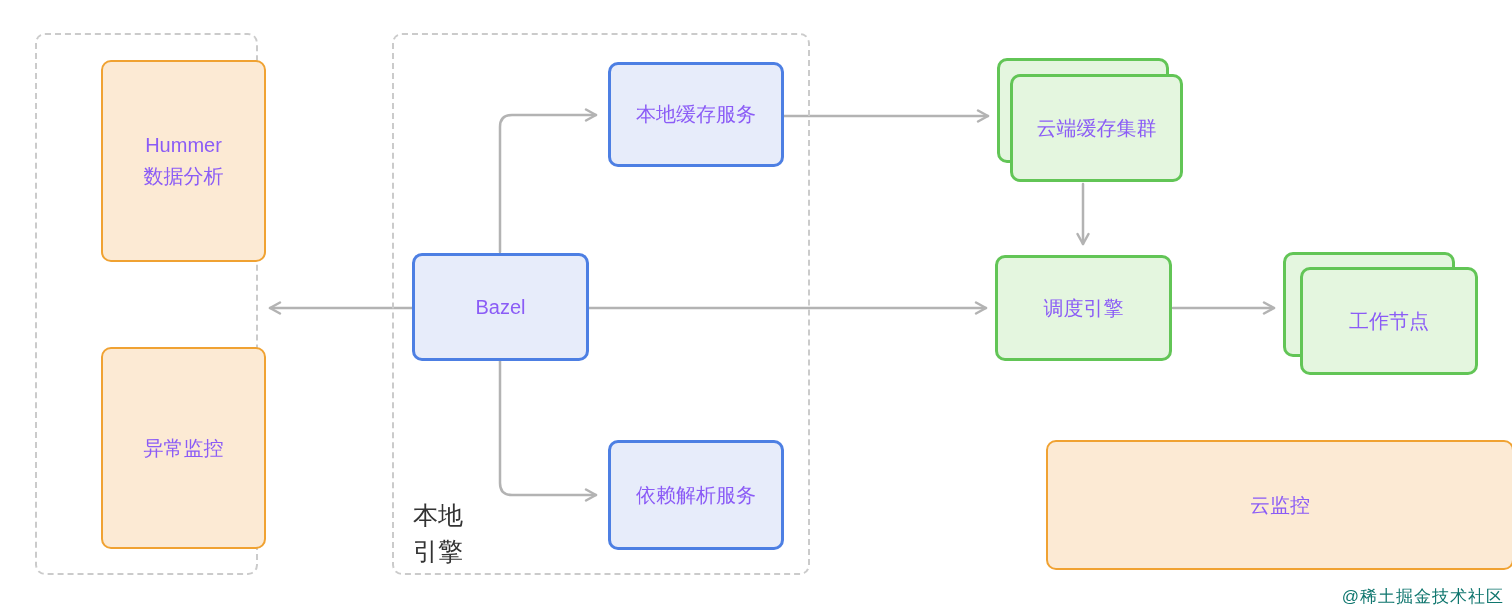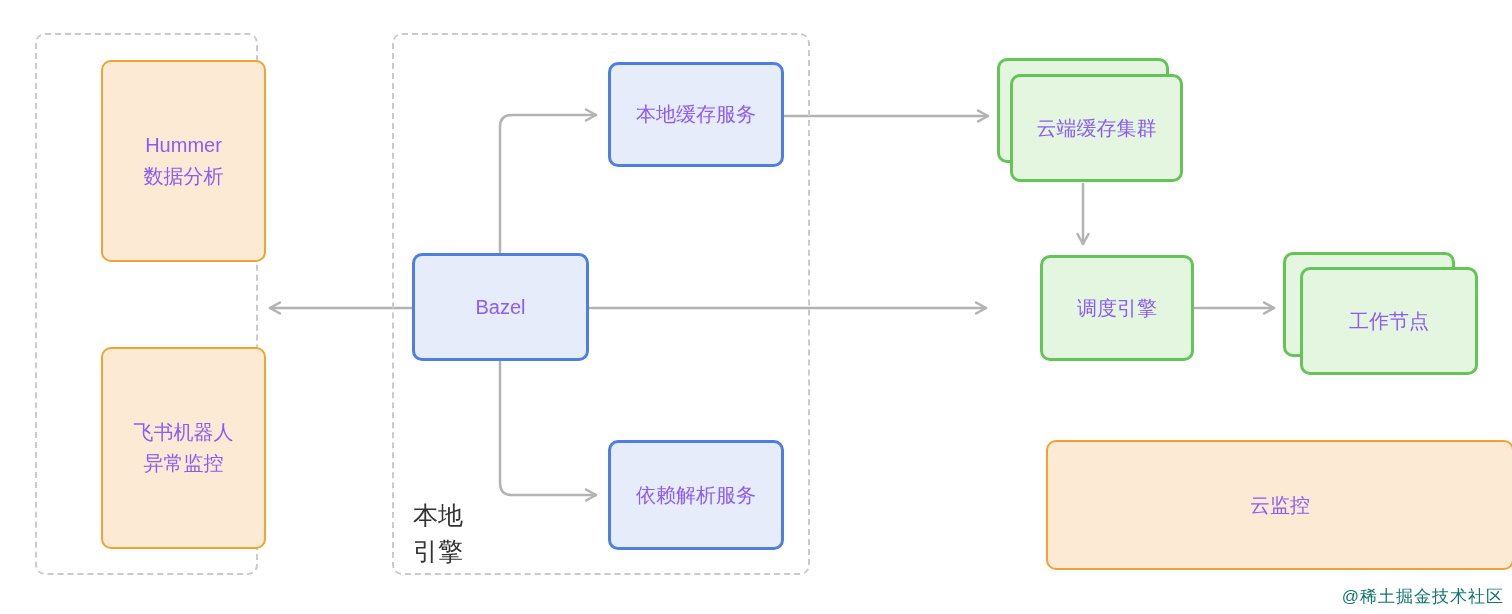--- a/index.html
+++ b/index.html
@@ -78,21 +78,20 @@
   </svg>
 
   <div class="group" style="left:35px; top:33px; width:223px; height:542px;"></div>
 
   <div class="node orange" style="left:65px; top:60px; width:165px; height:202px;">
     <span>Hummer</span>
     <span>数据分析</span>
   </div>
 
   <div class="node orange" style="left:65px; top:347px; width:165px; height:202px;">
-    <span>飞书机器人</span>
     <span>异常监控</span>
   </div>
 
   <div class="group" style="left:392px; top:33px; width:418px; height:542px;"></div>
 
   <div class="node blue" style="left:608px; top:62px; width:176px; height:105px;">
     <span>本地缓存服务</span>
   </div>
 
   <div class="node blue" style="left:412px; top:253px; width:177px; height:108px;">
@@ -106,21 +105,21 @@
   <div class="engine-label">
     <div>本地</div>
     <div>引擎</div>
   </div>
 
   <div class="stack-back" style="left:997px; top:58px; width:172px; height:105px;"></div>
   <div class="node green" style="left:1010px; top:74px; width:173px; height:108px;">
     <span>云端缓存集群</span>
   </div>
 
-  <div class="node green" style="left:995px; top:255px; width:154px; height:106px;margin-left:45px;">
+  <div class="node green" style="left:995px; top:255px; width:177px; height:106px;">
     <span>调度引擎</span>
   </div>
 
   <div class="stack-back" style="left:1283px; top:252px; width:172px; height:105px;"></div>
   <div class="node orange" style="left:1010px; top:440px; width:468px; height:130px;">
     <span>云监控</span>
   </div>
 
   <div class="node green" style="left:1300px; top:267px; width:178px; height:108px;">
     <span>工作节点</span>

